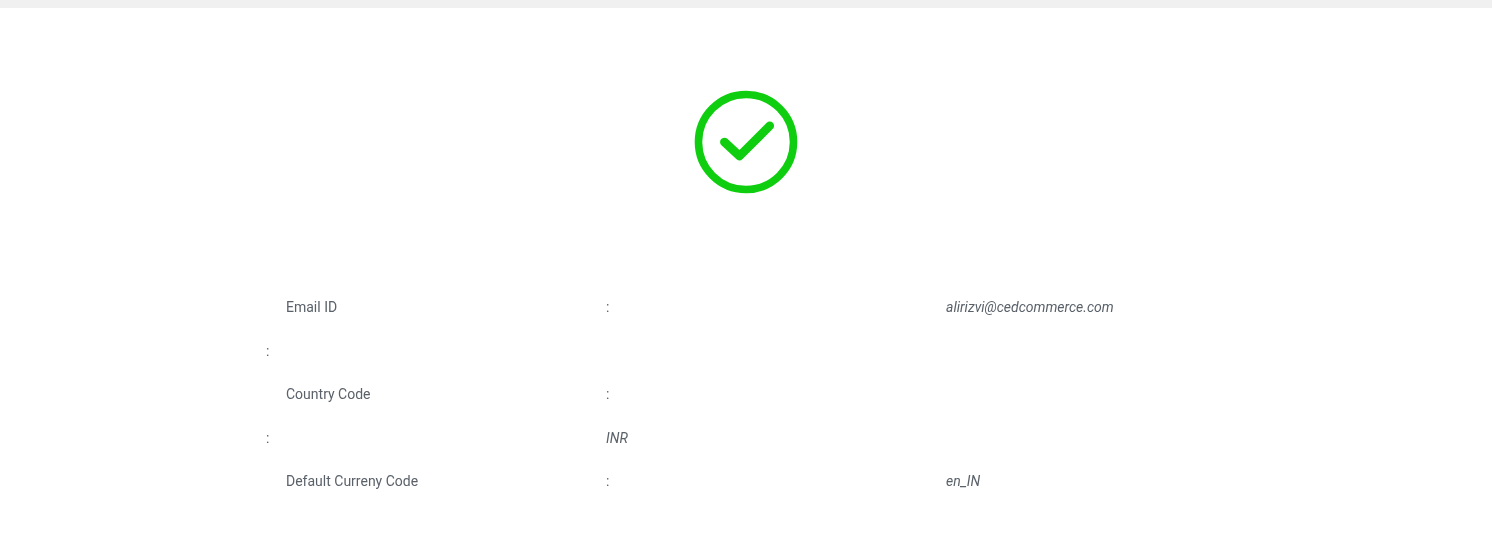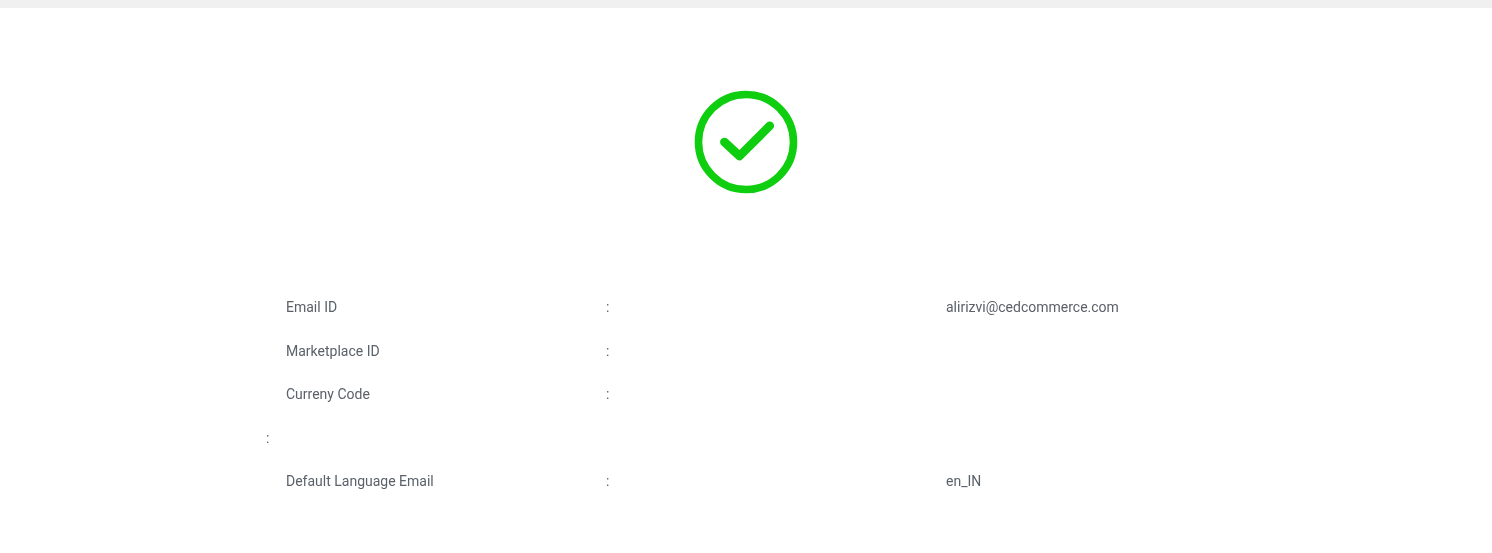--- a/index.html
+++ b/index.html
@@ -49,20 +49,21 @@
       flex: 0 0 340px;
       padding-left: 20px;
     }
     .sep-col {
       flex: 0 0 340px;
       text-align: left;
     }
     .value-col {
       flex: 1;
       text-align: left;
+      font-style: italic;
     }
   </style>
 </head>
 <body>
 
 <div class="top-bar"></div>
 
 <div class="content">
 
   <div class="check-icon-wrap">
@@ -74,34 +75,34 @@
 
   <div class="details-table">
 
     <div class="detail-row">
       <div class="label-col">Email ID</div>
       <div class="sep-col">:</div>
       <div class="value-col">alirizvi@cedcommerce.com</div>
     </div>
 
     <div class="detail-row">
-      <div class="label-col">Marketplace ID</div>
       <div class="sep-col">:</div>
     </div>
 
     <div class="detail-row">
-      <div class="label-col">Curreny Code</div>
+      <div class="label-col">Country Code</div>
       <div class="sep-col">:</div>
     </div>
 
     <div class="detail-row">
       <div class="sep-col">:</div>
+      <div class="value-col">INR</div>
     </div>
 
     <div class="detail-row">
-      <div class="label-col">Default Language Email</div>
+      <div class="label-col">Default Curreny Code</div>
       <div class="sep-col">:</div>
       <div class="value-col">en_IN</div>
     </div>
 
   </div>
 
 </div>
 
 </body></html>

